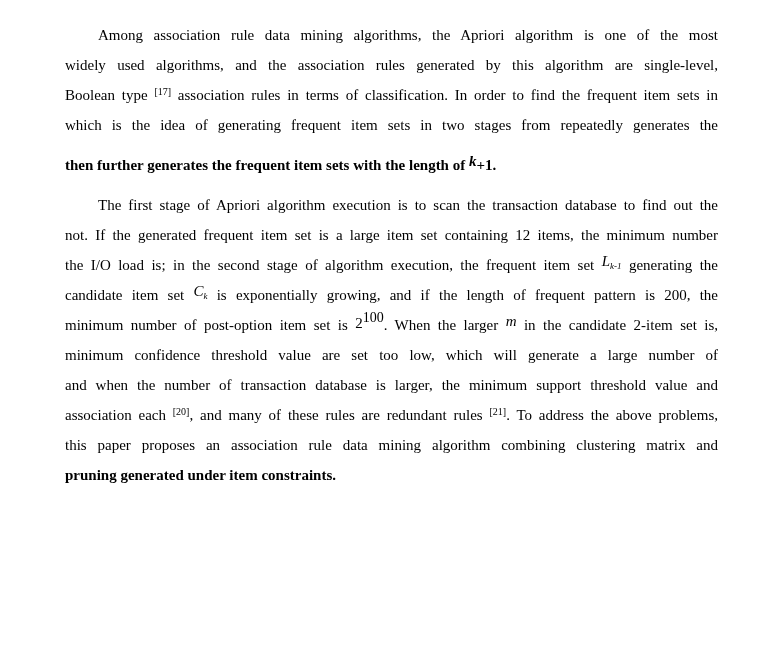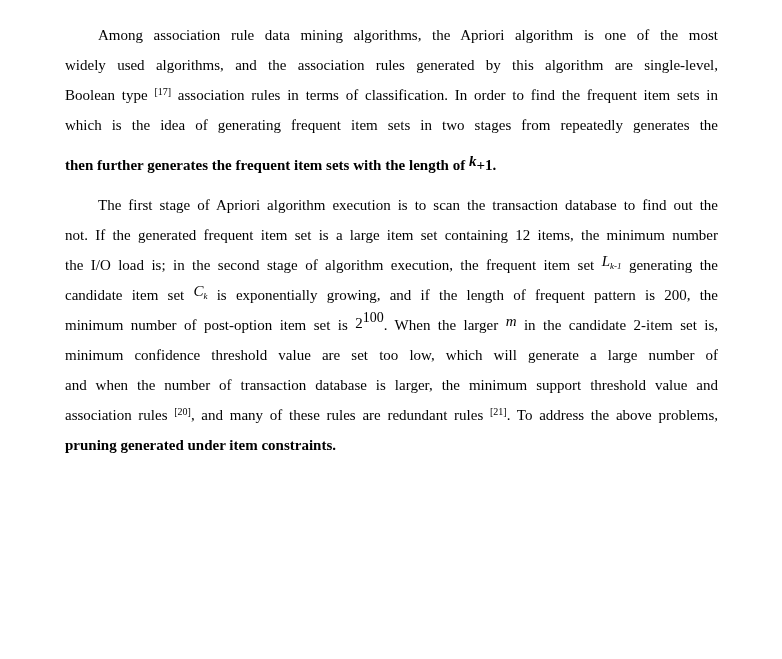--- a/index.html
+++ b/index.html
@@ -65,17 +65,18 @@
         <div class="line no-just extra"><span>then further generates the frequent item sets with the length of </span><span class="mvar">k</span><span>+1.</span></div>
       </div>
       <div class="paragraph">
         <div class="line indent"><span>The first stage of Apriori algorithm execution is to scan the transaction database to find out the</span></div>
         <div class="line"><span>not. If the generated frequent item set is a large item set containing 12 items, the minimum number</span></div>
         <div class="line"><span>the I/O load is; in the second stage of algorithm execution, the frequent item set </span><span class="mvar"><span>L</span><sub>k-1</sub></span><span> generating the</span></div>
         <div class="line"><span>candidate item set </span><span class="mvar"><span>C</span><sub>k</sub></span><span> is exponentially growing, and if the length of frequent pattern is 200, the</span></div>
         <div class="line"><span>minimum number of post-option item set is </span><span class="mpow"><span>2</span><sup>100</sup></span><span>. When the larger </span><span class="mvar">m</span><span> in the candidate 2-item set is,</span></div>
         <div class="line"><span>minimum confidence threshold value are set too low, which will generate a large number of</span></div>
         <div class="line"><span>and when the number of transaction database is larger, the minimum support threshold value and</span></div>
-        <div class="line"><span>association rules </span><span class="cite">[20]</span><span>, and many of these rules are redundant rules </span><span class="cite">[21]</span><span>. To address the above problems,</span></div>
+        <div class="line"><span>association each </span><span class="cite">[20]</span><span>, and many of these rules are redundant rules </span><span class="cite">[21]</span><span>. To address the above problems,</span></div>
+        <div class="line"><span>this paper proposes an association rule data mining algorithm combining clustering matrix and</span></div>
         <div class="line no-just"><span>pruning generated under item constraints.</span></div>
       </div>
     </div>
 </div>
 
 </body></html>

